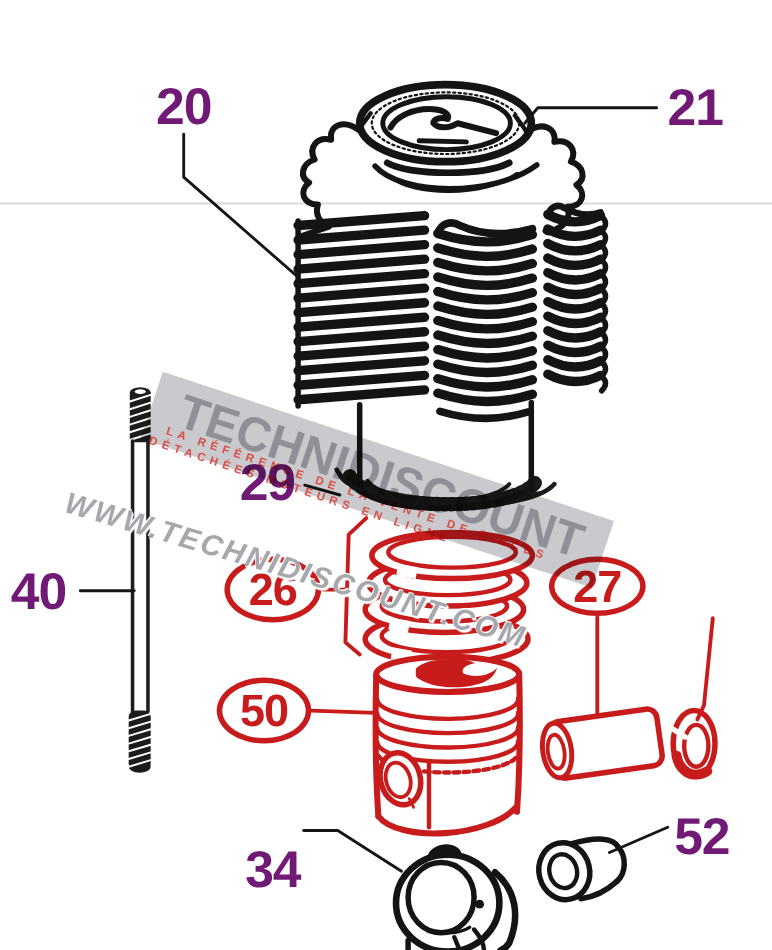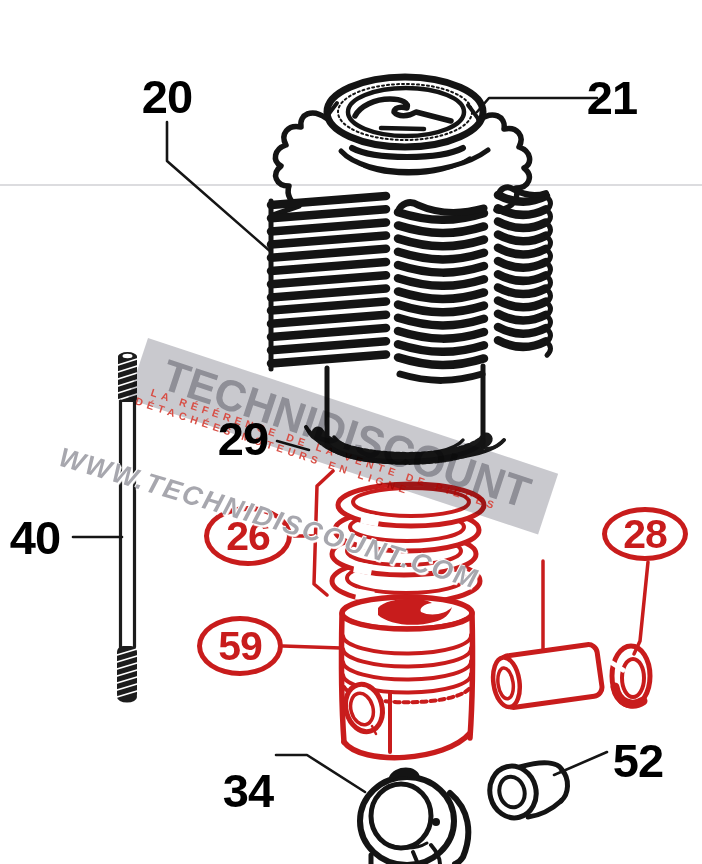--- a/index.html
+++ b/index.html
@@ -2,22 +2,22 @@
 <html><head>
 <meta charset="utf-8">
 <style>
   html,body{margin:0;padding:0;background:#ffffff;}
   .stage{position:relative;width:702px;height:864px;background:#ffffff;overflow:hidden;
          font-family:"Liberation Sans",sans-serif;}
   .stage svg{position:absolute;left:0;top:0;width:702px;height:864px;}
   .scan-line{position:absolute;left:0;top:184px;width:702px;height:2px;background:#dcdcdf;}
   
   .num{position:absolute;transform:translate(-50%,-50%);
-       font-weight:bold;font-size:47px;color:#000000;letter-spacing:-1px;line-height:1;text-align:right;}
-  .n20{left:167px;top:96px}.n21{left:612px;top:97px}.n24{left:35px;top:537px}
+       font-weight:bold;font-size:47px;color:#701a75;letter-spacing:-1px;line-height:1;text-align:right;}
+  .n20{left:167px;top:96px}.n21{left:632px;top:97px}.n24{left:35px;top:537px}
   .n25{left:243px;top:438px}.n34{left:248px;top:790px}.n35{left:638px;top:760px}
   
   .oval{position:absolute;border:5px solid #c81c1c;border-radius:50%;
         color:#c81c1c;display:flex;align-items:center;justify-content:center;
         font-weight:bold;font-size:41px;letter-spacing:-1px;line-height:1;}
   .o26{left:204px;top:506px;width:78px;height:50px}
   .o27{left:499px;top:506px;width:78px;height:44px}
   .o28{left:602px;top:507px;width:76px;height:44px}
   .o33{left:197px;top:616px;width:76px;height:50px}
   
@@ -251,25 +251,25 @@
   <div class="num n20">20</div>
   <div class="num n21">21</div>
   <div class="num n24">40</div>
   <div class="num n25">29</div>
   <div class="num n34">34</div>
   <div class="num n35">52</div>
 
   <div class="oval o26">
     <span>26</span>
   </div>
-  <div class="oval o28">
-    <span>28</span>
+  <div class="oval o27">
+    <span>27</span>
   </div>
   <div class="oval o33">
-    <span>59</span>
+    <span>50</span>
   </div>
 
   <div class="wm-band">
     <div class="wm-brand">TECHNIDISCOUNT</div>
     <div class="wm-tag wm-tag1">LA RÉFÉRENCE DE LA VENTE DE PIÈCES</div>
     <div class="wm-tag wm-tag2">DÉTACHÉES MOTEURS EN LIGNE</div>
   </div>
   <div class="wm-url">WWW.TECHNIDISCOUNT.COM</div>
 
 </div>

